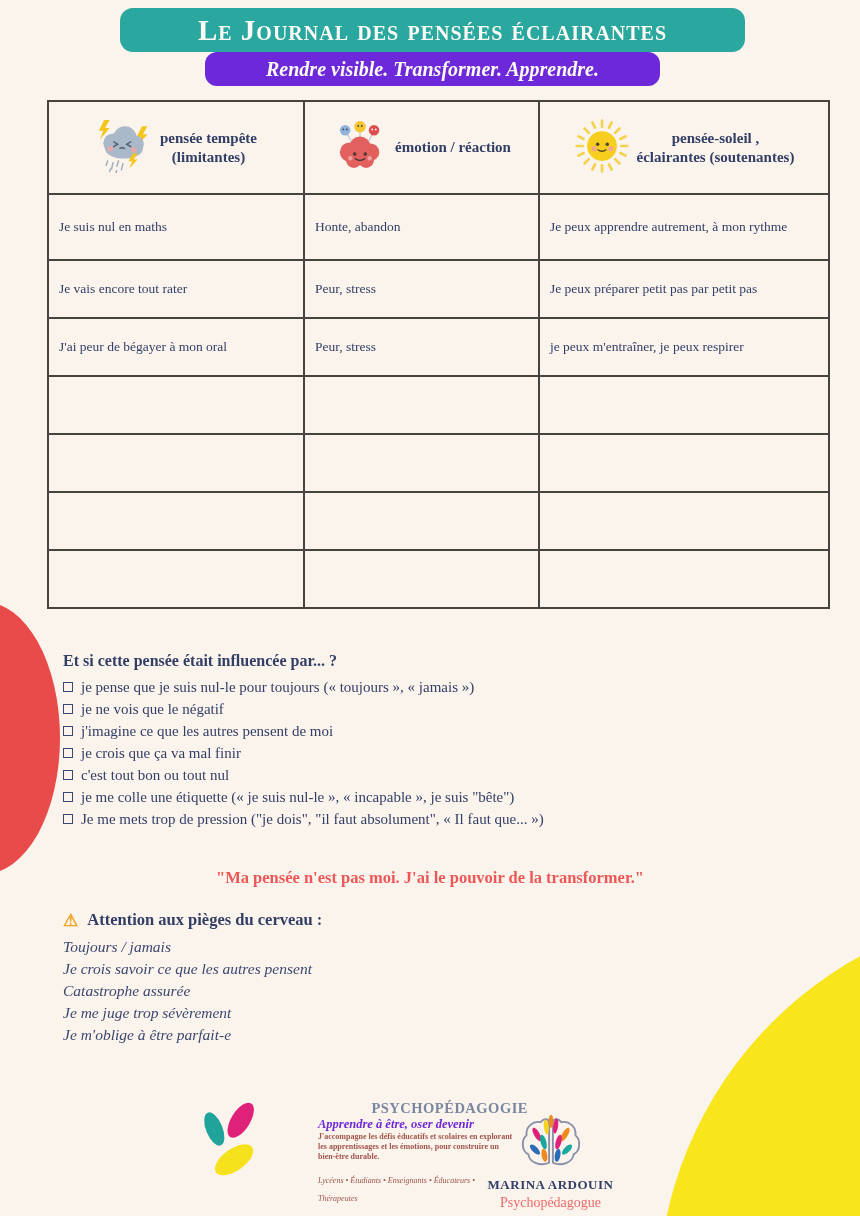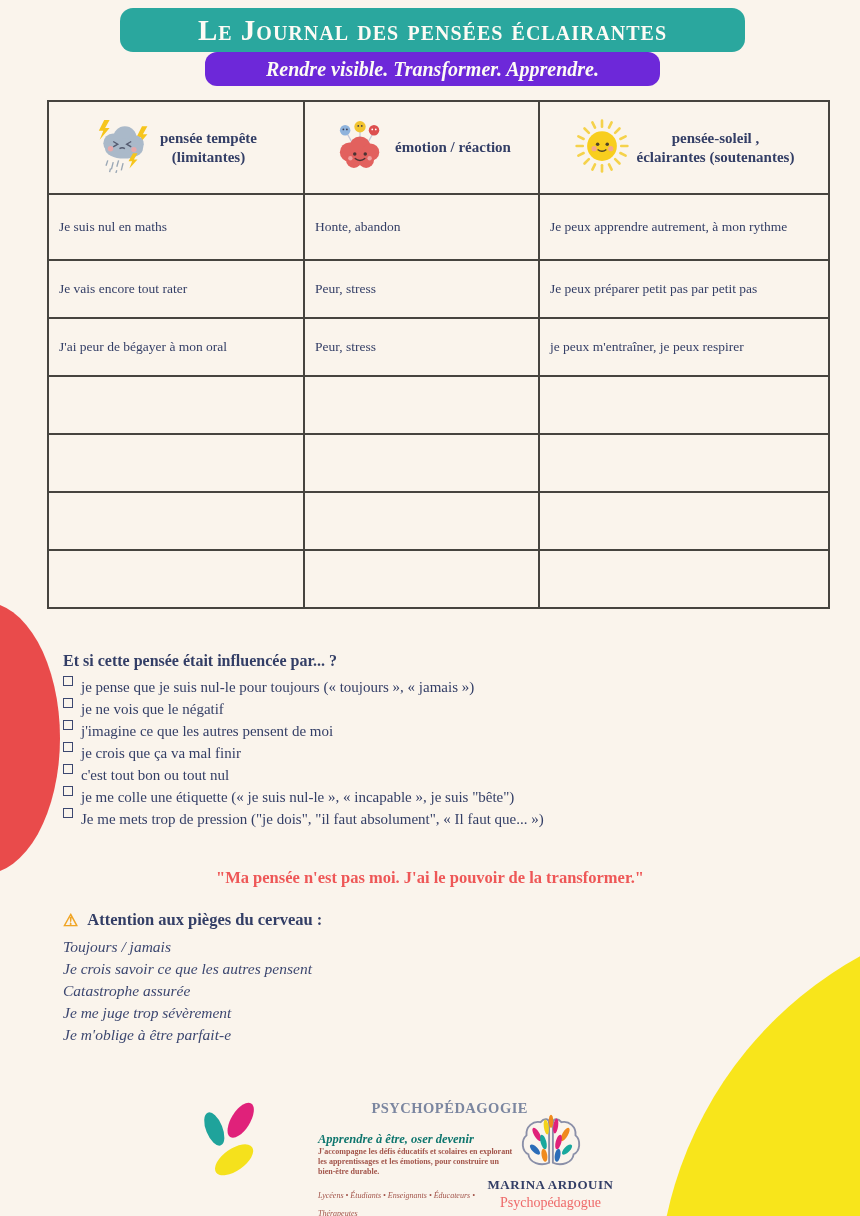--- a/index.html
+++ b/index.html
@@ -31,39 +31,39 @@
   .thought-table th { height:93px; font-size:15px; font-weight:bold; padding:4px; }
   .thought-table td { font-size:13.5px; padding:6px 10px; vertical-align:middle; text-align:left;margin-left:8px; }
   .row-tall td { height:66px; }
   .row-std td  { height:58px; }
   .hcell { display:flex; align-items:center; justify-content:center; gap:7px; }
   .hlines { display:flex; flex-direction:column; align-items:center; line-height:19px; }
 
   
   .checklist { position:absolute; left:63px; top:652px; color:#333e66; }
   .checklist-heading { font-size:16px; font-weight:bold; margin-bottom:6px; }
-  .check-item { font-size:15px; line-height:22px; display:flex; align-items:flex-start; gap:8px; }
+  .check-item { font-size:15px; line-height:22px; display:flex; align-items:center; gap:8px; }
   .cbox { width:10px; height:10px; border:1.7px solid #3c4770; display:inline-block; flex:none; }
 
   
   .quote { position:absolute; left:0; top:868px; width:860px; text-align:center;
     color:#ee5757; font-weight:bold; font-size:16.5px; }
 
   
   .warning { position:absolute; left:63px; top:910px; }
   .warning-head { font-size:16.5px; font-weight:bold; color:#333e66;
     display:flex; align-items:center; gap:9px; margin-bottom:6px; }
   .warn-icon { color:#f0a423; font-size:17px; line-height:1; }
   .warning-item { font-style:italic; font-size:15.5px; line-height:22px; color:#3c4770; }
 
   
   .footer-petals { position:absolute; left:194px; top:1096px; }
   .footer-brand { position:absolute; left:318px; top:1100px; width:210px; }
   .brand-name { color:#7b86a0; font-weight:bold; font-size:14.5px; letter-spacing:.5px;text-align:right; }
-  .brand-tagline { color:#0f766e; font-style:italic; font-weight:bold; font-size:12.5px; margin-top:15px; }
+  .brand-tagline { color:#6d28d9; font-style:italic; font-weight:bold; font-size:12.5px; margin-top:0; }
   .brand-desc { color:#a2544a; font-weight:bold; font-size:8px; line-height:10px; width:198px; }
   .brand-aud { color:#a2544a; font-style:italic; font-size:8px; line-height:18px; margin-top:10px; width:170px; }
   .brand-serv { color:#a2544a; font-size:8px; margin-top:10px; }
   .footer-person { position:absolute; left:478px; top:1113px; width:145px; text-align:center; }
   .person-name { color:#333e66; font-weight:bold; font-size:13px; letter-spacing:.5px; margin-top:2px; white-space:nowrap; }
   .person-role { color:#ee6a6a; font-size:14px; margin-top:2px; }
 </style>
 </head>
 <body>
 

